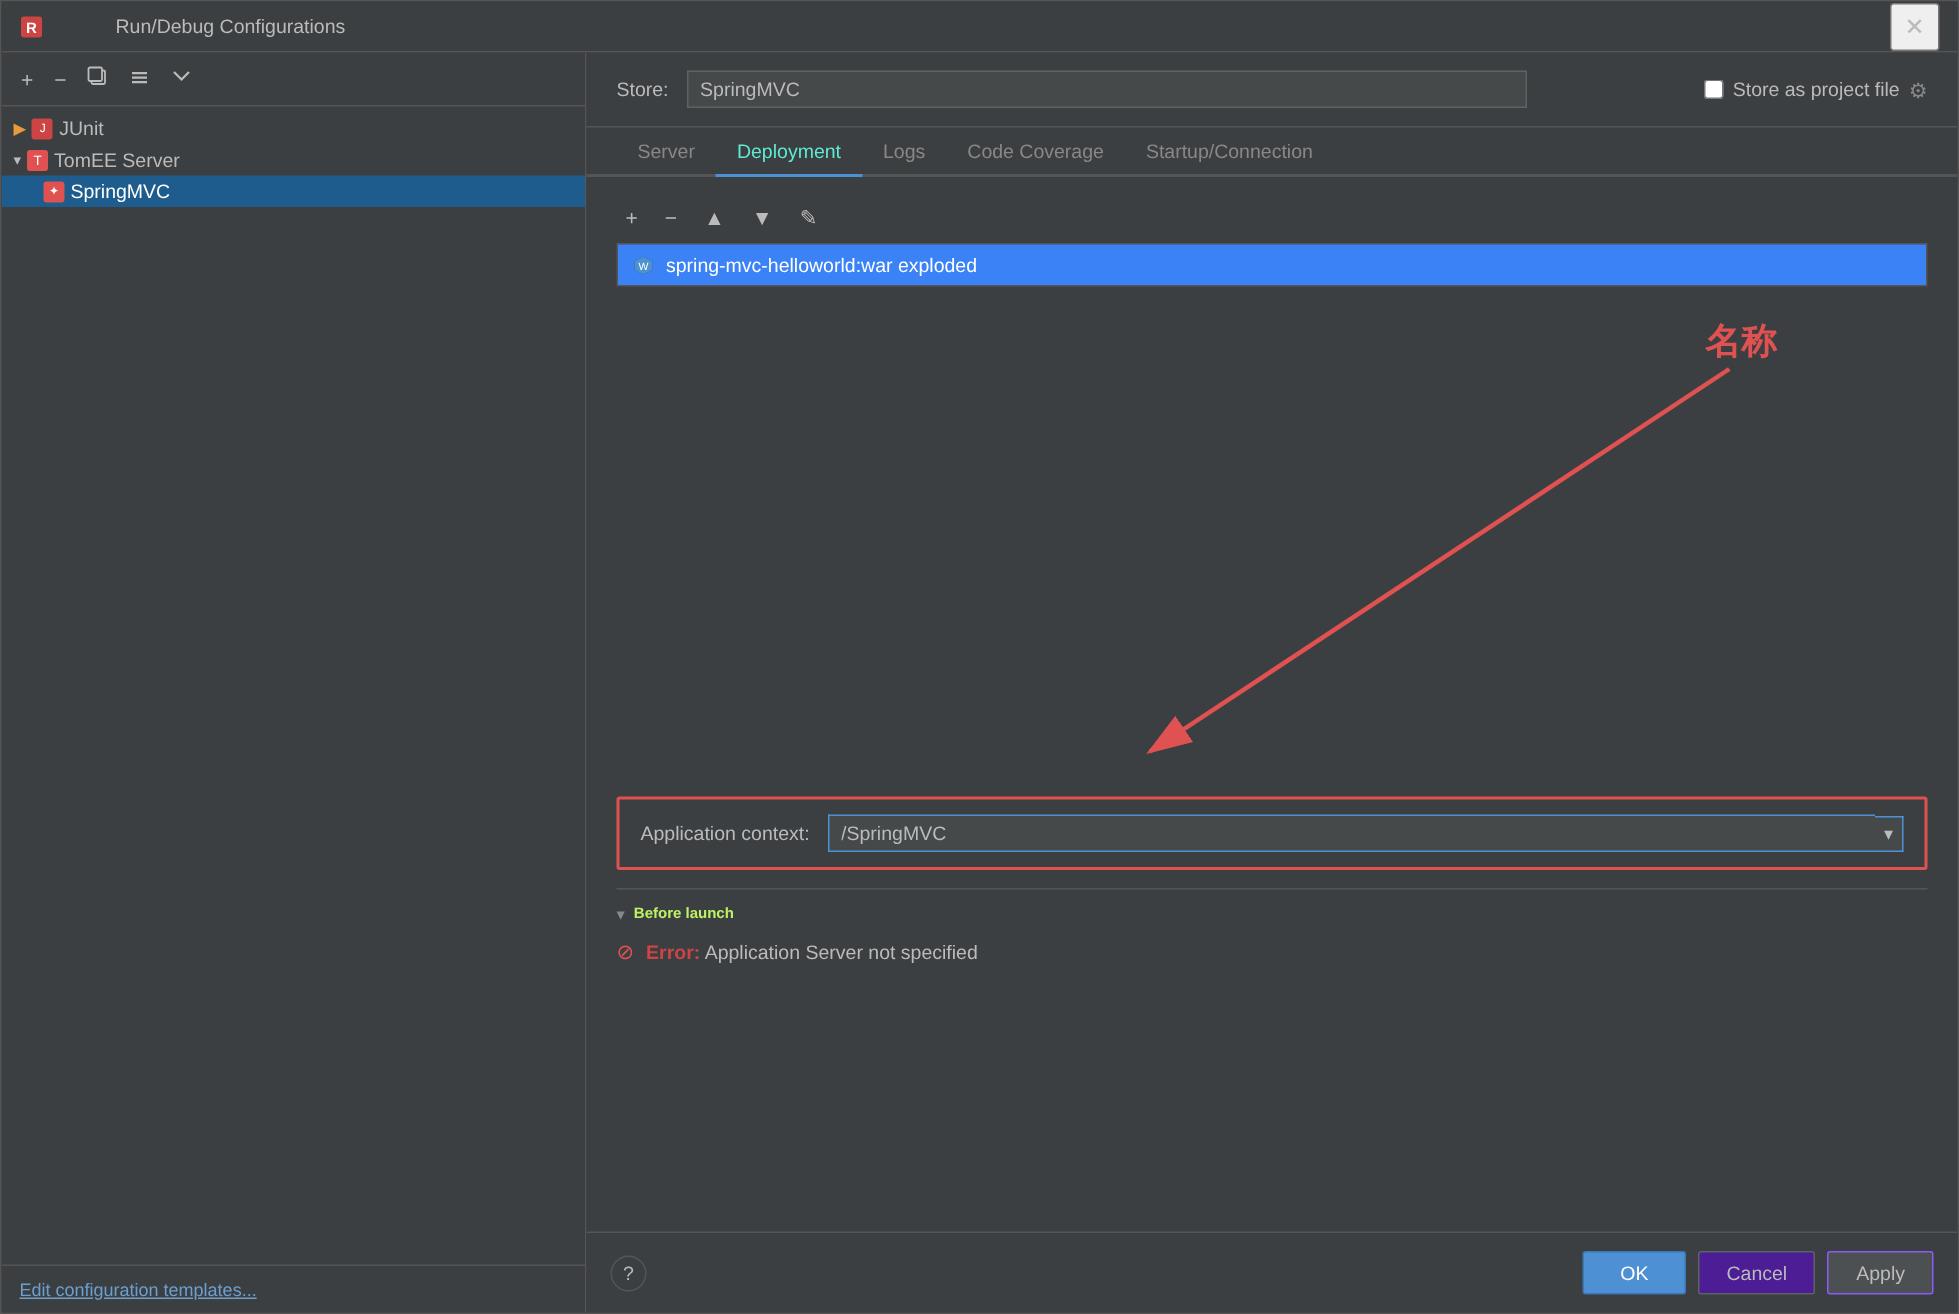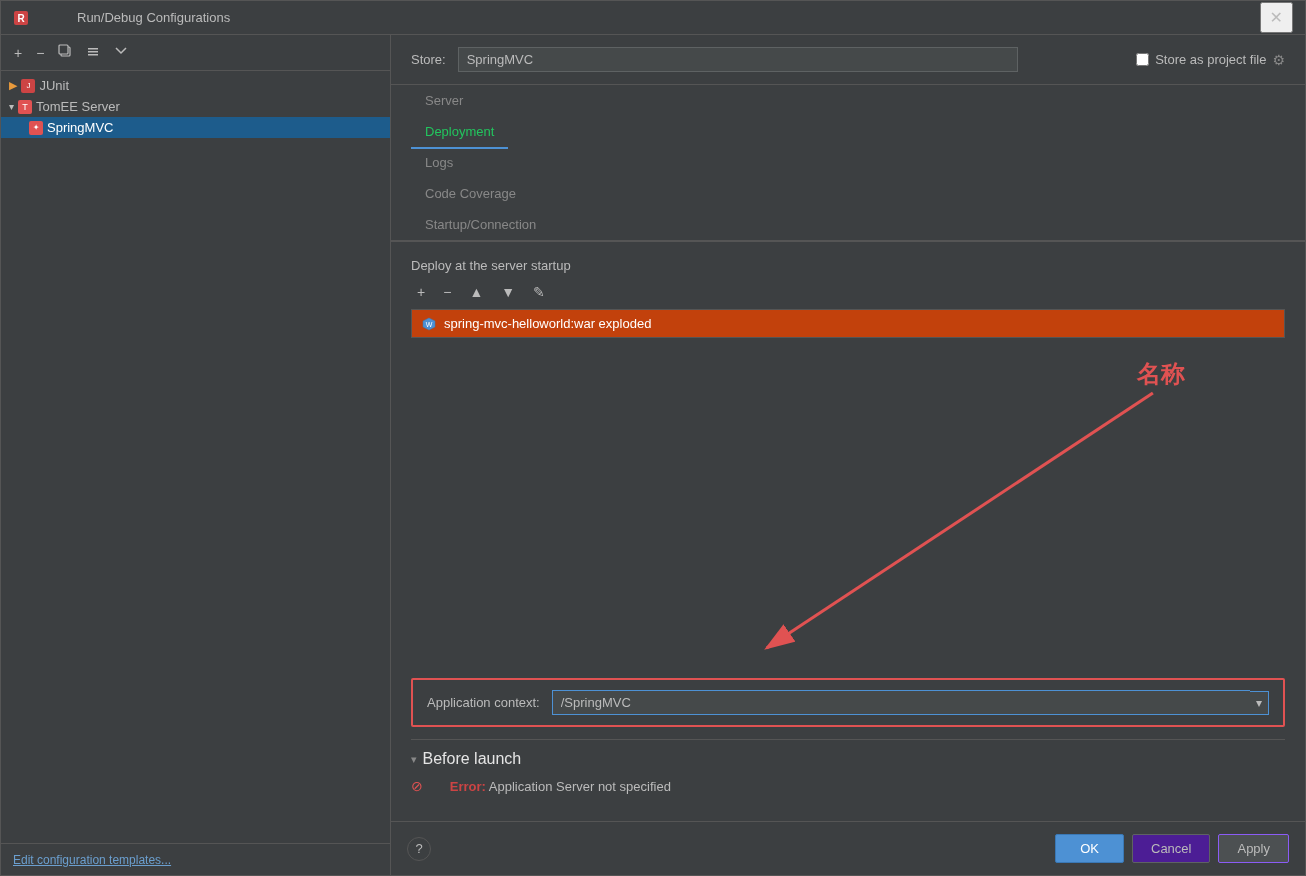--- a/index.html
+++ b/index.html
@@ -187,38 +187,37 @@
 
     .store-gear {
       color: #888;
       font-size: 14px;
       cursor: pointer;
     }
 
     
     .tabs-bar {
       display: flex;
-      align-items: flex-start;
+      align-items: flex-end;
       padding: 0 20px;
       border-bottom: 2px solid #555;
       flex-shrink: 0;
       gap: 0;
-      flex-direction: column;
     }
 
     .tab {
       padding: 8px 14px;
       cursor: pointer;
       color: #888;
       font-size: 13px;
       border-bottom: 2px solid transparent;
       margin-bottom: -2px;
     }
     .tab.active {
-      color: #22c55e;
+      color: #5eead4;
       border-bottom: 2px solid #4d91d4;
     }
 
     
     .right-content {
       flex: 1;
       overflow-y: auto;
       padding: 16px 20px;
       position: relative;
     }
@@ -252,21 +251,21 @@
     }
 
     .deploy-row {
       display: flex;
       align-items: center;
       padding: 6px 10px;
       gap: 8px;
       cursor: pointer;
     }
     .deploy-row.selected {
-      background: #c2410c;
+      background: #3b82f6;
       color: #ffffff;
     }
 
     
     .annotation-area {
       position: relative;
       height: 340px;
       pointer-events: none;
     }
 
@@ -338,40 +337,40 @@
       margin-bottom: 6px;
     }
 
     .before-launch-toggle {
       color: #888;
       font-size: 11px;
       cursor: pointer;
     }
 
     .before-launch-title {
-      color: #e5e5e5;
-      font-size: 16px;
+      color: #bef264;
+      font-size: 10px;
+      font-weight: bold;
     }
 
     .error-row {
       display: flex;
       align-items: center;
       gap: 8px;
       padding: 4px 0;
     }
 
     .error-icon {
       color: #e05252;
       font-size: 14px;
     }
 
     .error-text {
       color: #bbbbbb;
       font-size: 13px;
-      margin-left: 19px;
     }
     .error-text span.bold {
       color: #cc4444;
       font-weight: bold;
     }
 
     
     .bottom-bar {
       display: flex;
       align-items: center;
@@ -566,21 +565,20 @@
 
       <div class="tabs-bar">
         <div class="tab">Server</div>
         <div class="tab active">Deployment</div>
         <div class="tab">Logs</div>
         <div class="tab">Code Coverage</div>
         <div class="tab">Startup/Connection</div>
       </div>
 
       <div class="right-content">
-        <div class="deploy-label">Deploy at the server startup</div>
 
         <div class="deploy-toolbar">
           <button class="deploy-toolbar-btn">+</button>
           <button class="deploy-toolbar-btn">−</button>
           <button class="deploy-toolbar-btn">▲</button>
           <button class="deploy-toolbar-btn">▼</button>
           <button class="deploy-toolbar-btn">✎</button>
         </div>
 
         <div class="deploy-list">

